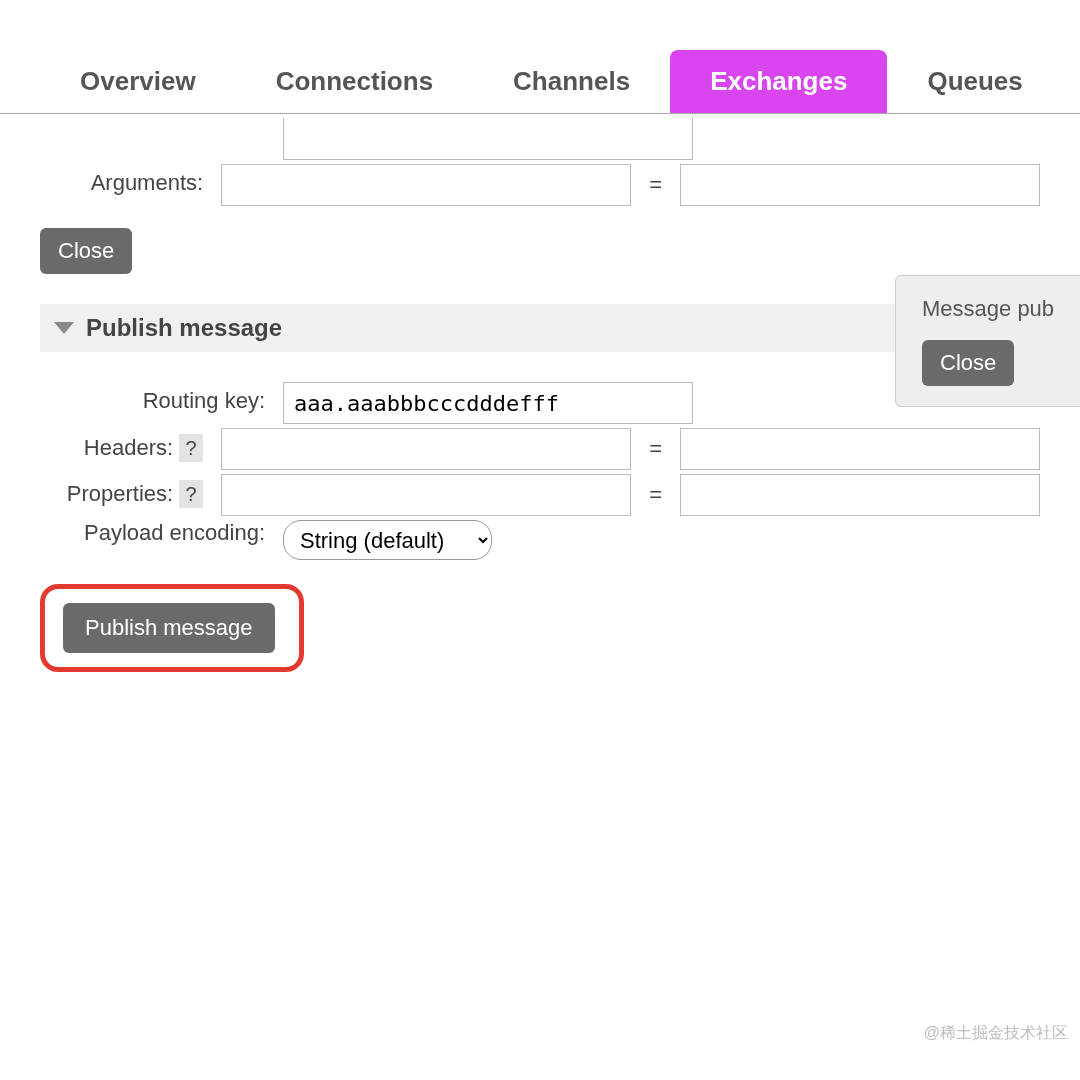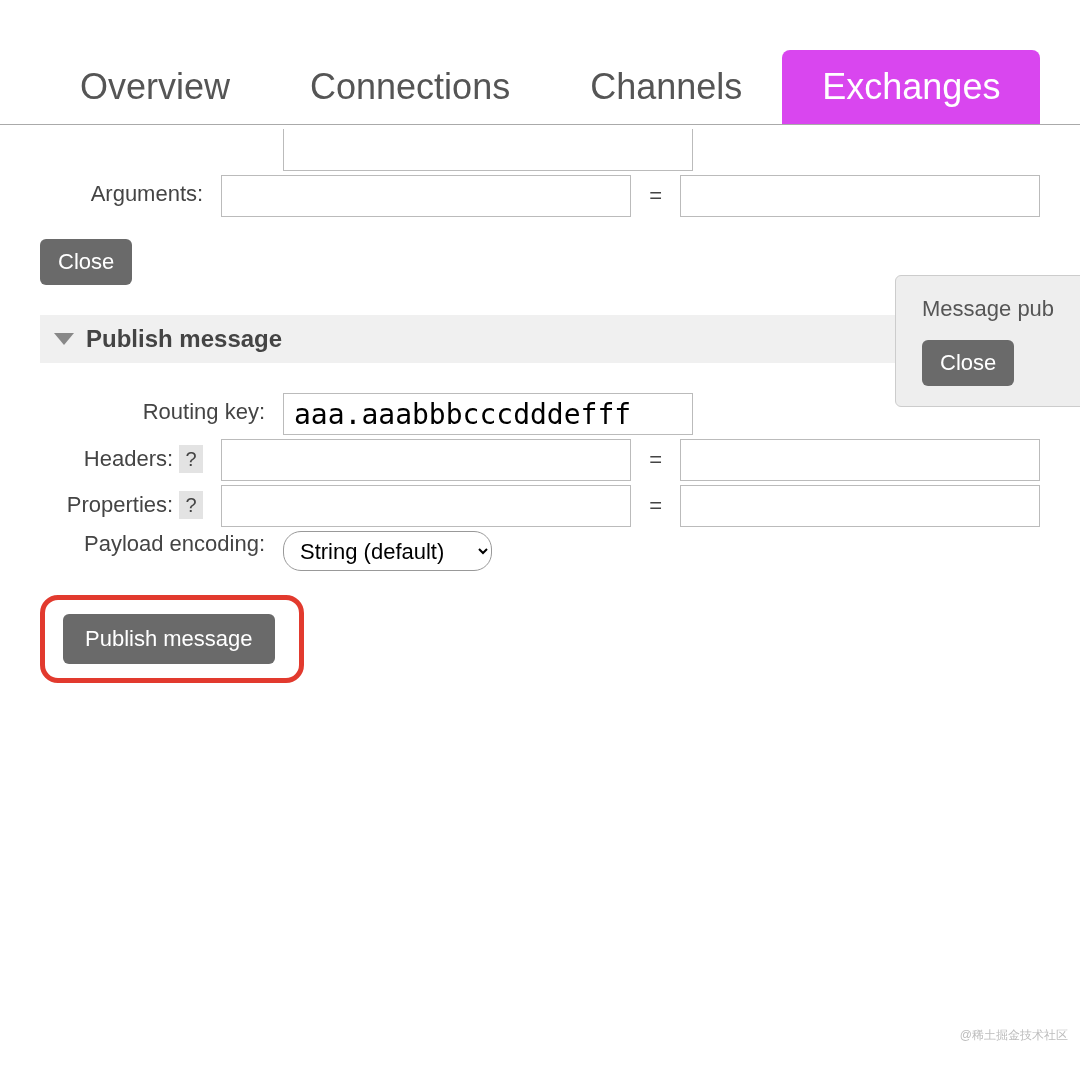--- a/index.html
+++ b/index.html
@@ -13,22 +13,22 @@
   }
   .tabs {
     display: flex;
     gap: 0;
     padding-left: 40px;
     border-bottom: 1px solid #aaa;
     margin-top: 50px;
   }
   .tab {
     padding: 16px 40px;
-    font-size: 36px;
-    font-weight: normal;
+    font-size: 26px;
+    font-weight: bold;
     color: #555;
     cursor: pointer;
   }
   .tab.active {
     background: #d946ef;
     color: #fff;
     border-radius: 8px 8px 0 0;
   }
   .content { padding: 0 40px 0 40px; }
   .form-row {
@@ -56,21 +56,21 @@
     text-align: center;
     font-size: 20px;
     line-height: 28px;
     cursor: help;
   }
   .form-field { margin-left: 18px; display: flex; align-items: center; gap: 8px; }
   input[type="text"] {
     border: 1px solid #bbb;
     background: #fff;
     font-family: monospace;
-    font-size: 28px;
+    font-size: 22px;
     padding: 6px 10px;
     height: 42px;
   }
   textarea {
     border: 1px solid #bbb;
     background: #fff;
     font-family: sans-serif;
     font-size: 22px;
     padding: 6px 10px;
     resize: none;
@@ -127,21 +127,21 @@
     border-radius: 6px 0 0 6px;
     padding: 20px 18px 20px 26px;
     width: 190px;
   }
   .popup-title { font-size: 22px; color: #555; margin-bottom: 18px; white-space: nowrap; }
   .watermark {
     position: absolute;
     right: 12px;
     bottom: 36px;
     color: #bdbdbd;
-    font-size: 12px;
+    font-size: 16px;
   }
   .cut-row {
     display: flex;
     align-items: center;
     margin-top: 4px;
   }
 </style>
 </head>
 <body>
 

